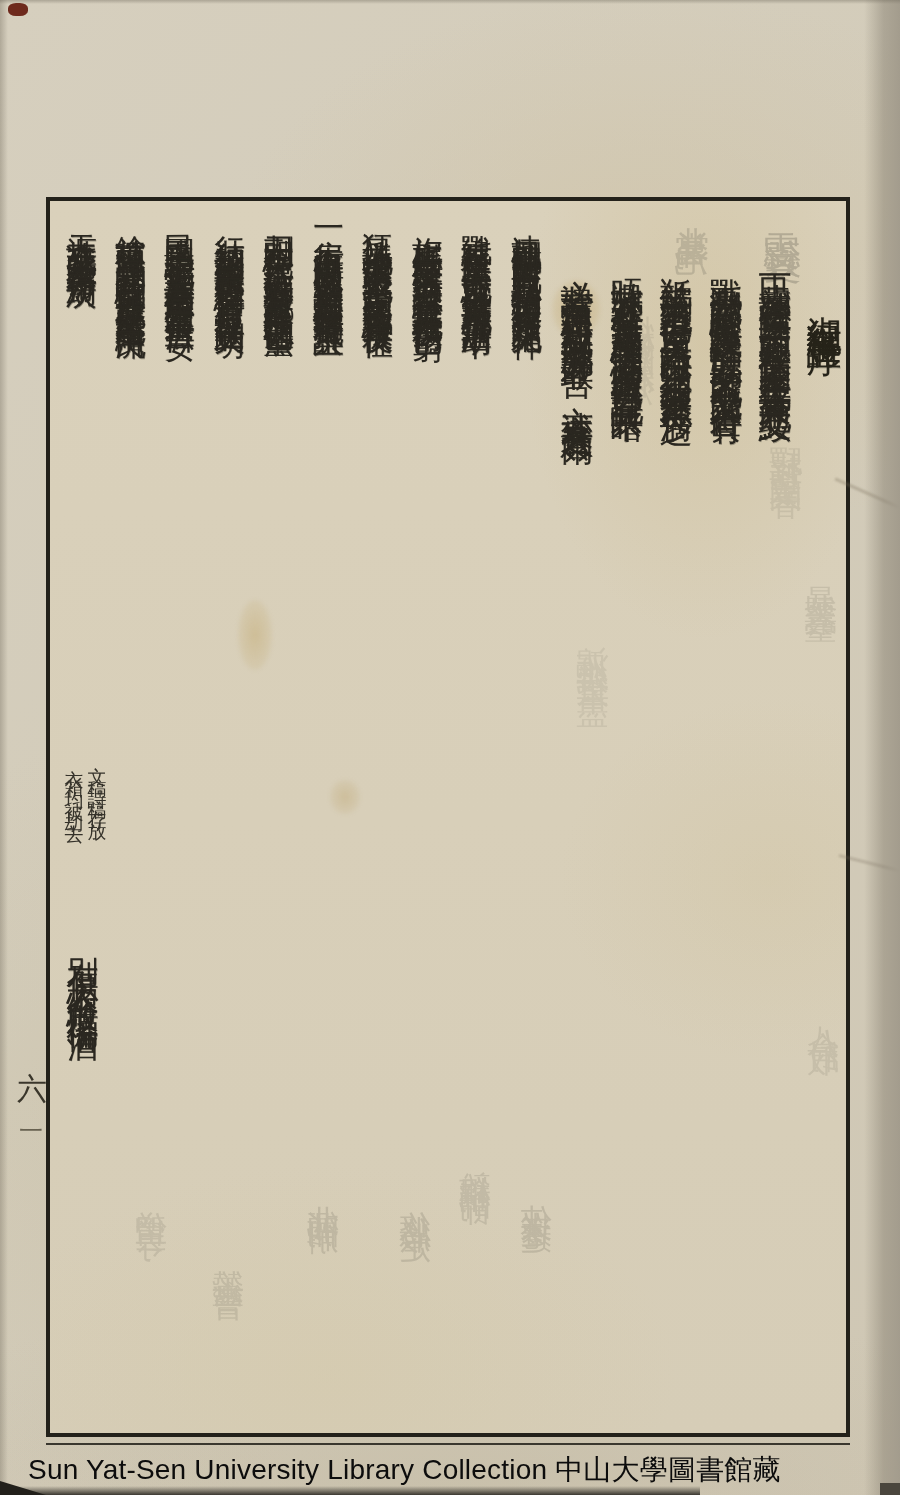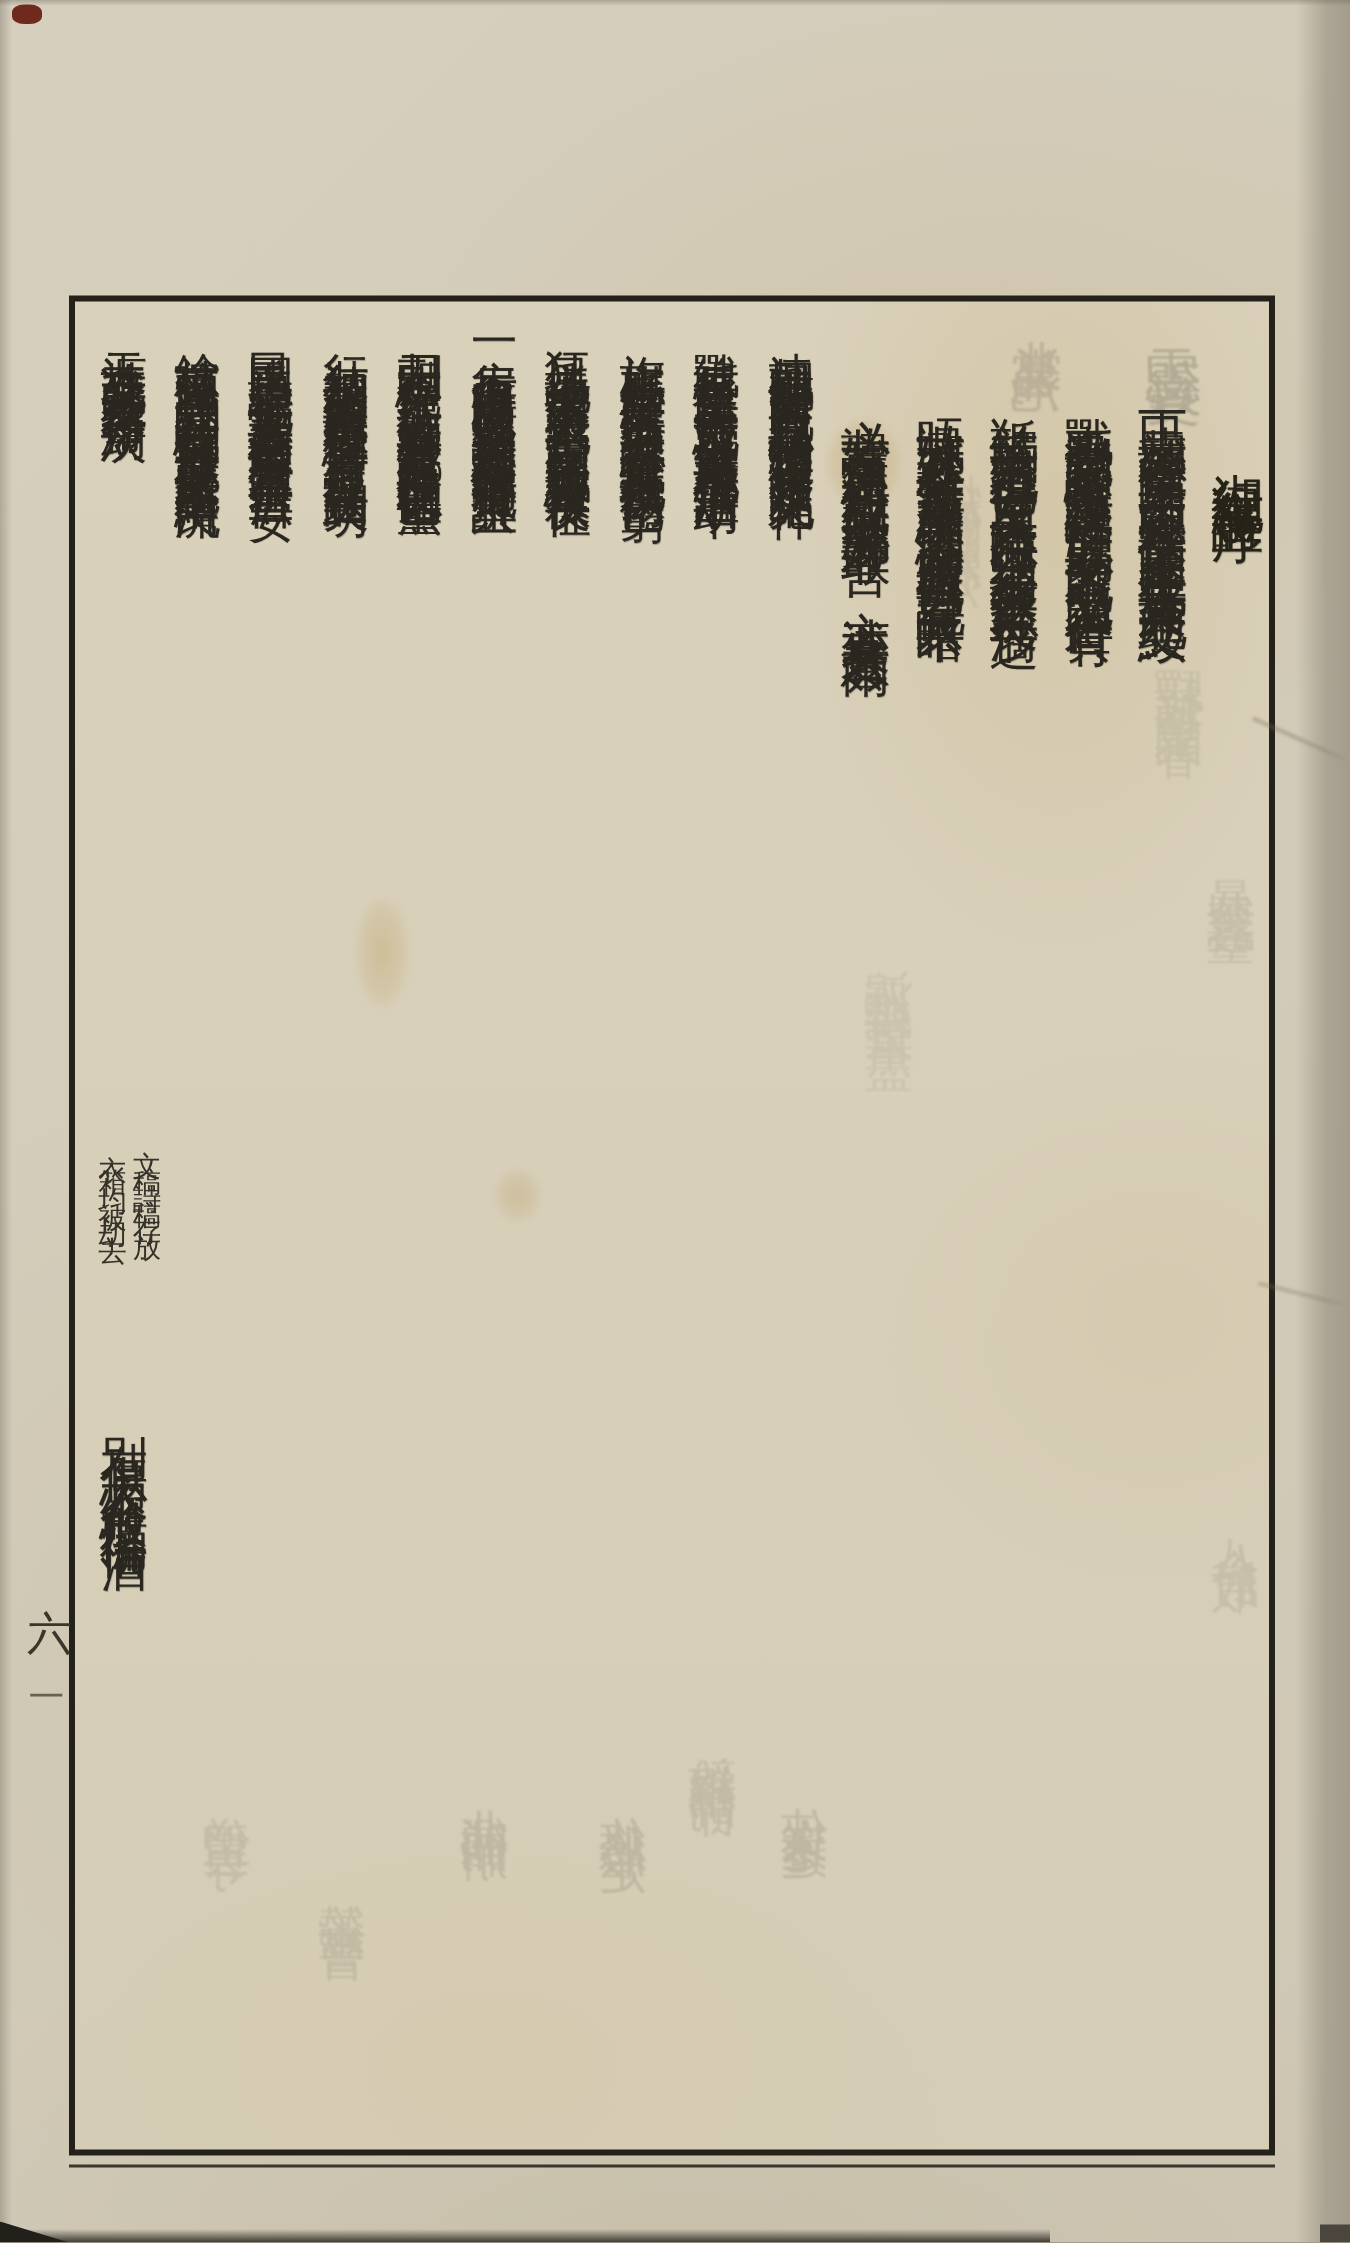--- a/index.html
+++ b/index.html
@@ -144,13 +144,14 @@
   <div class="crease1"></div>
   <div class="crease2"></div>
   <div class="mark-red"></div>
   <div class="edge-right"></div>
   <div class="edge-left"></div>
   <div class="edge-top"></div>
   <div class="edge-bottom"></div>
   <div class="corner-bl"></div>
   <div class="corner-br"></div>
 
+  <div class="footer">Sun Yat-Sen University Library Collection 中山大學圖書館藏</div>
 </div>
 
 </body></html>

